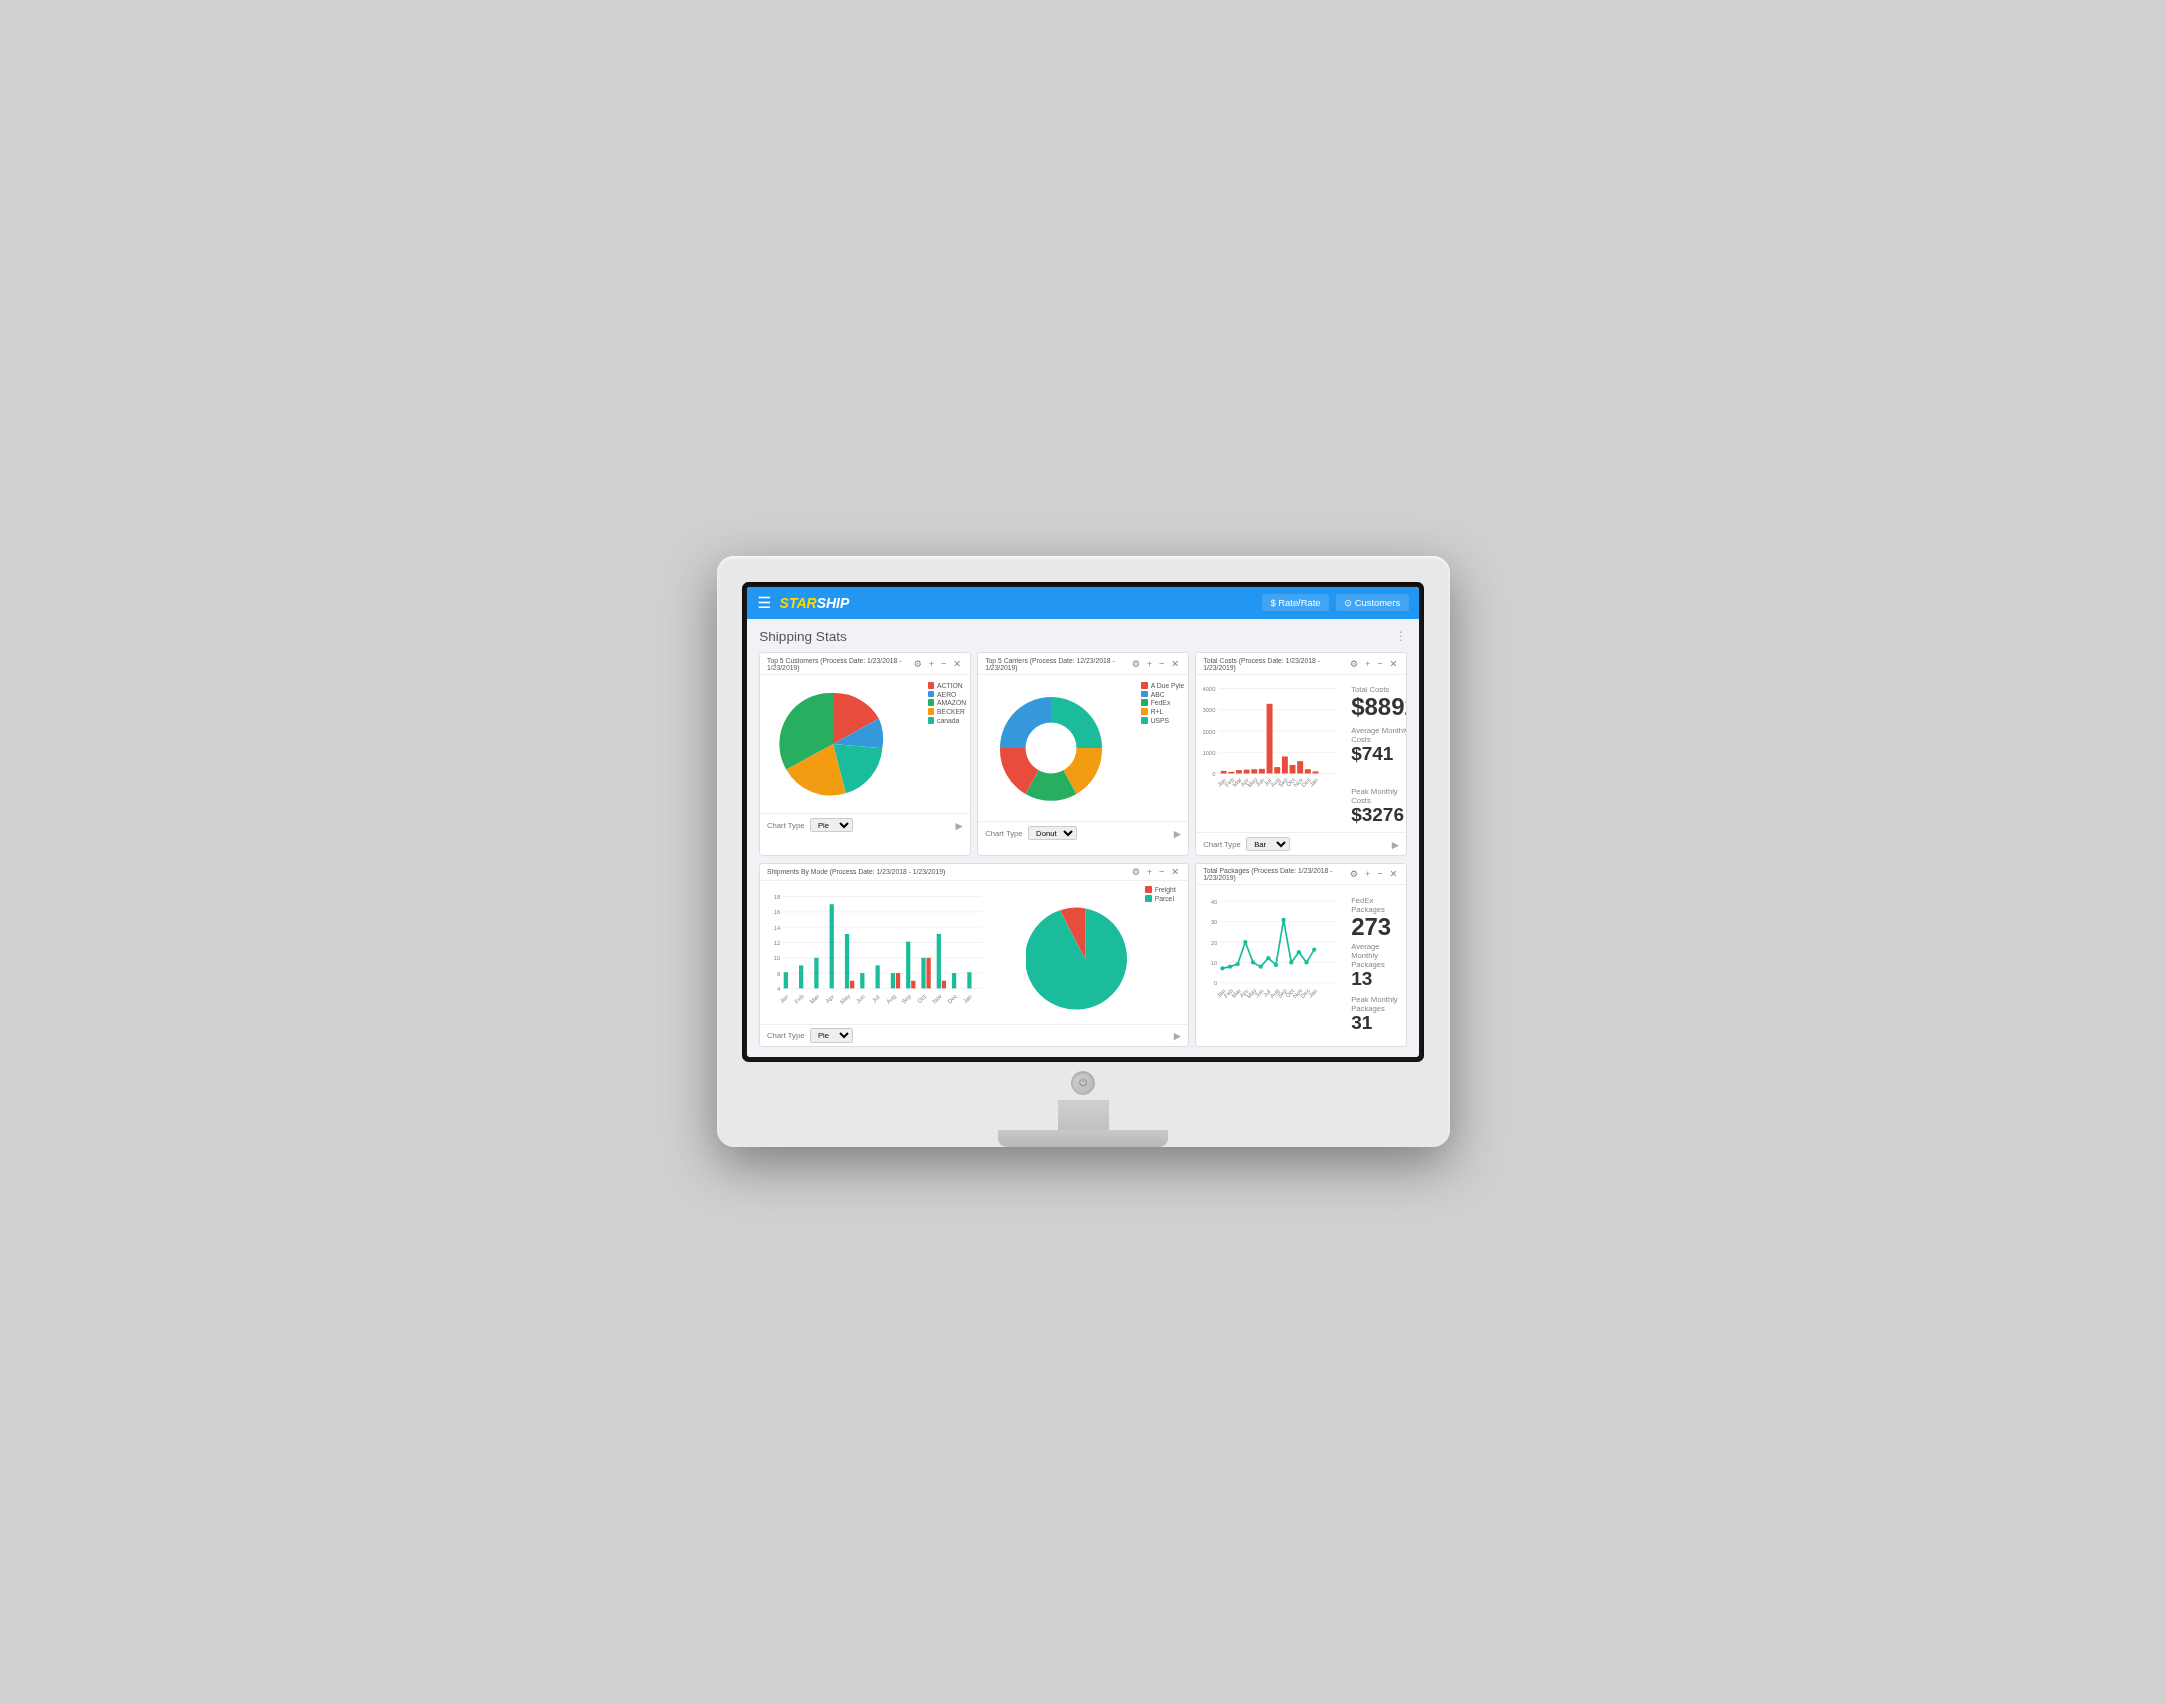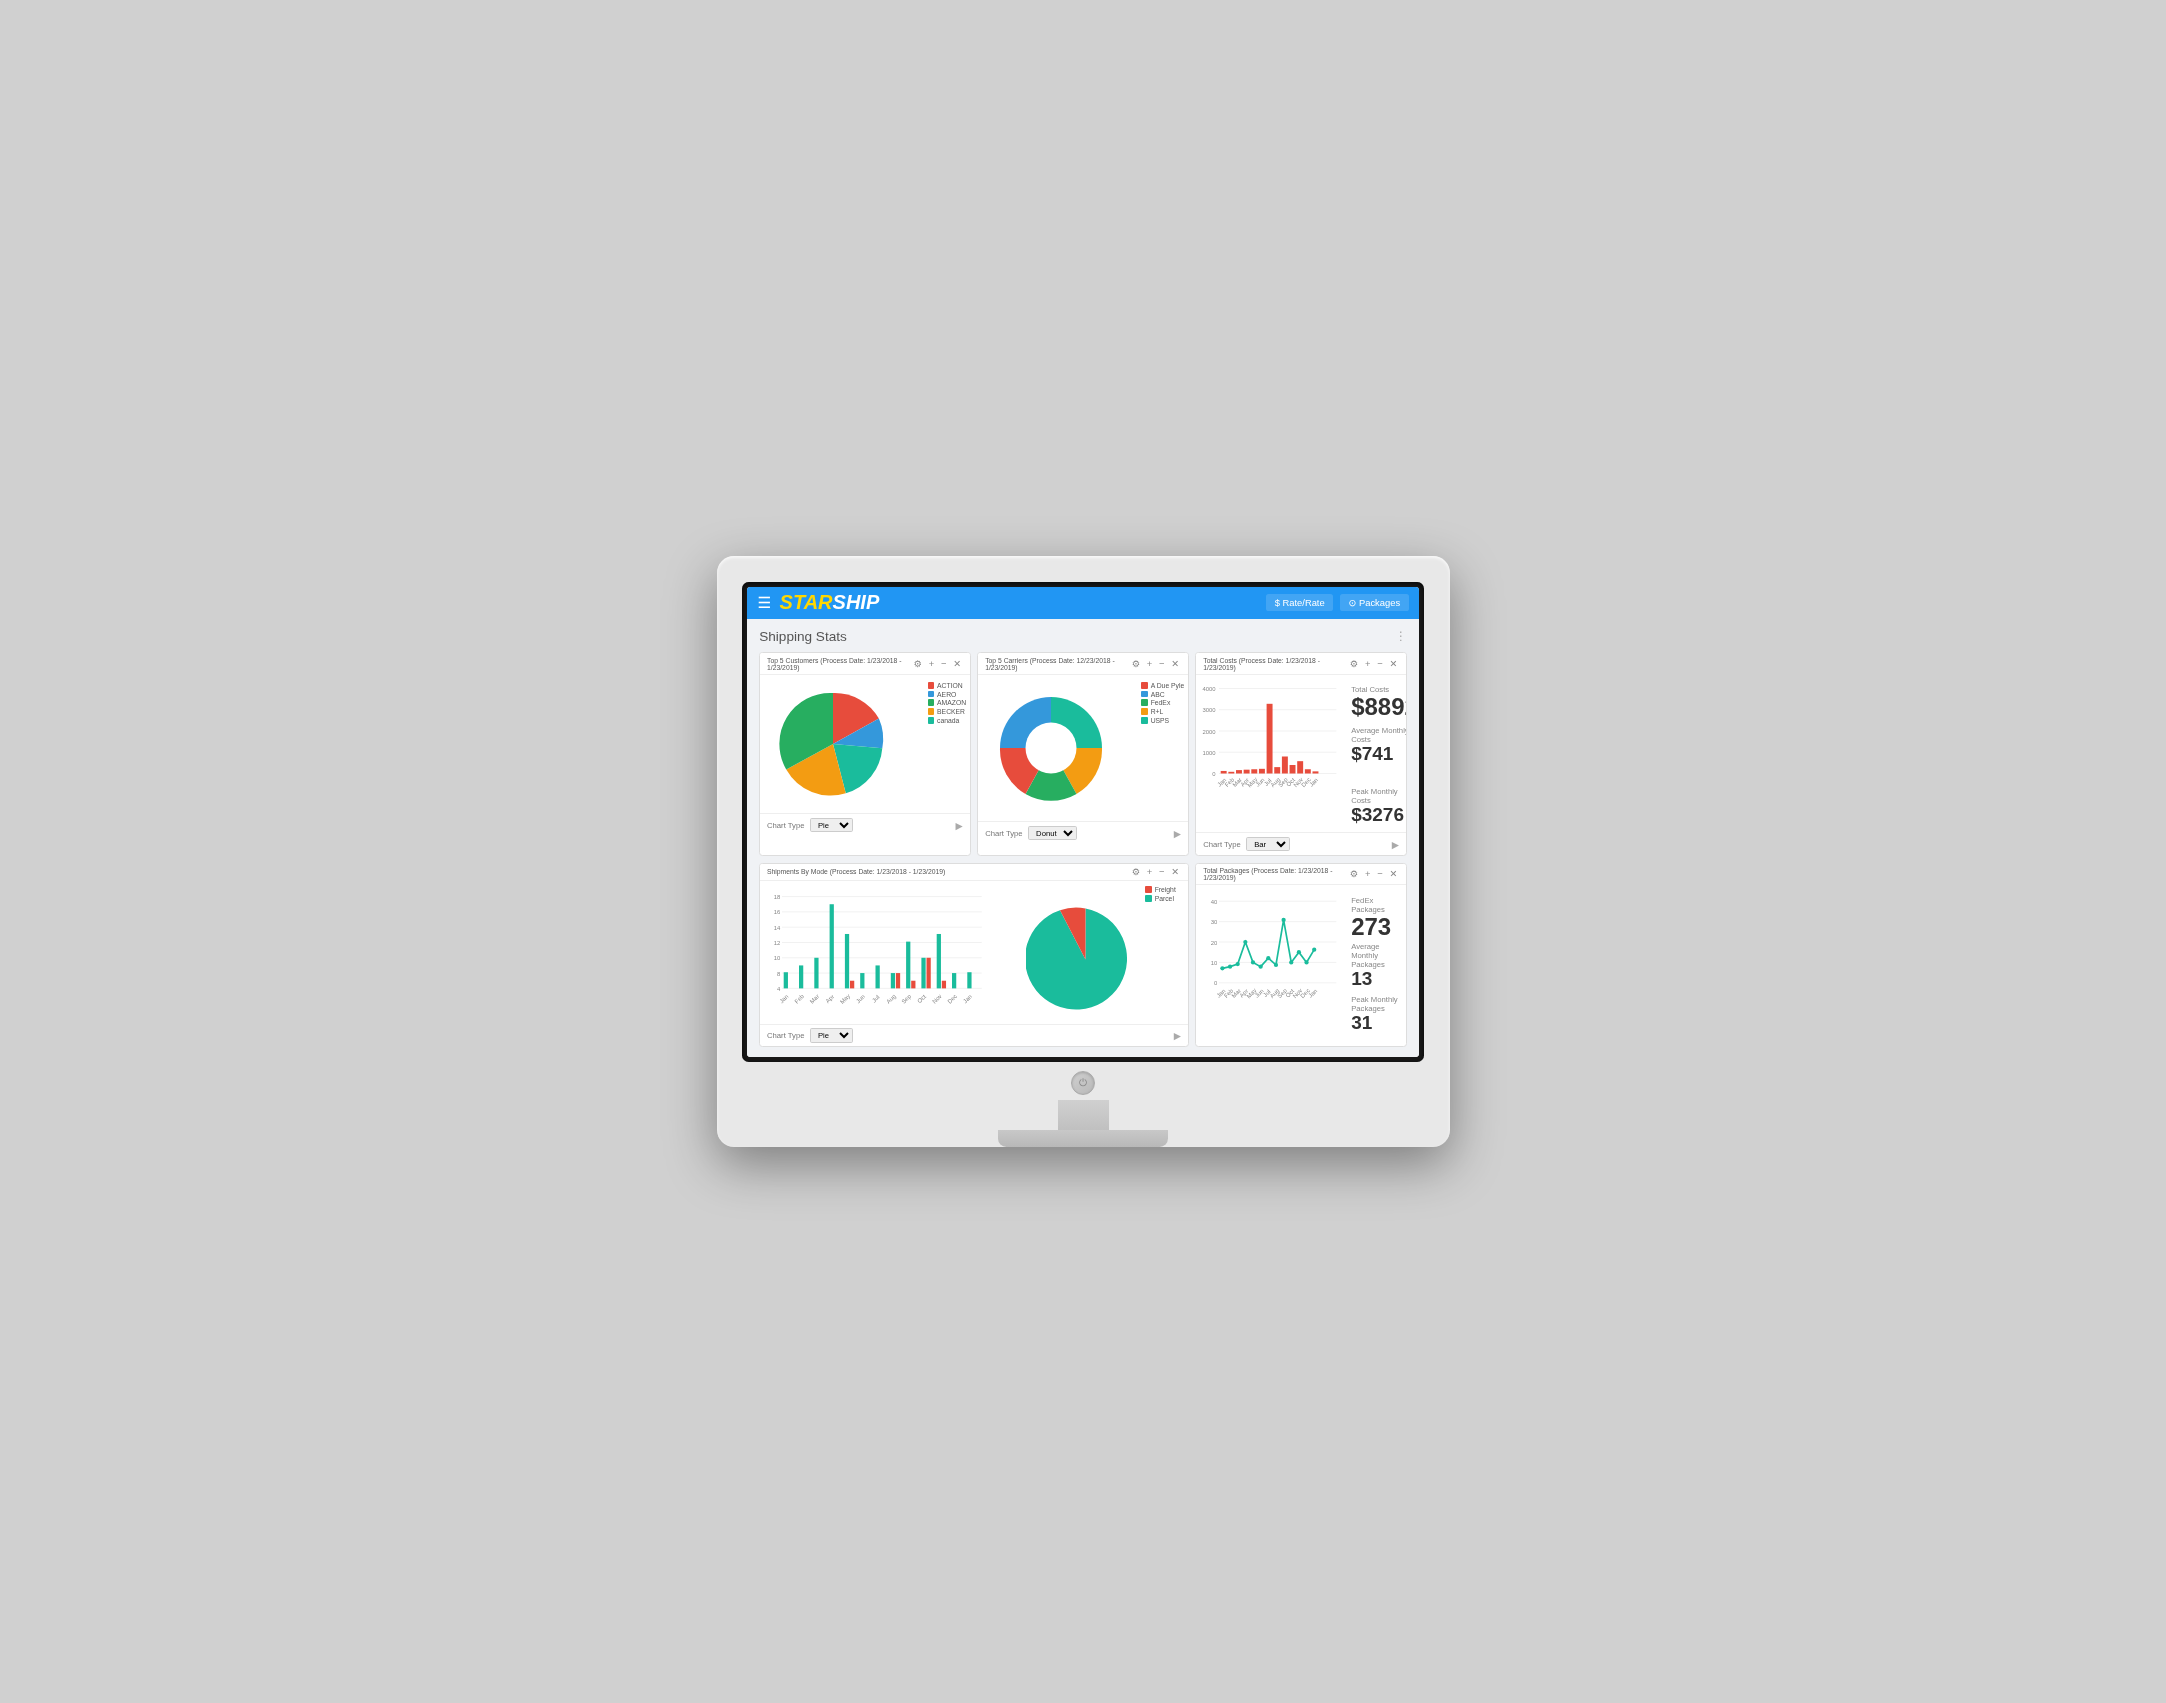--- a/index.html
+++ b/index.html
@@ -50,21 +50,21 @@
       gap: 8.5px;
     }
 
     .hamburger-icon {
       color: white;
       font-size: 15.3px;
       cursor: pointer;
     }
 
     .logo {
-      font-size: 20px;
+      font-size: 14px;
       font-weight: 900;
       font-style: italic;
     }
 
     .logo-star { color: #FFD700; }
     .logo-ship { color: white; }
 
     .navbar-right {
       display: flex;
       align-items: center;
@@ -282,21 +282,21 @@
 
       <div class="navbar">
         <div class="navbar-left">
           <span class="hamburger-icon">☰</span>
           <div class="logo">
             <span class="logo-star">STAR</span><span class="logo-ship">SHIP</span>
           </div>
         </div>
         <div class="navbar-right">
           <button class="nav-btn">$ Rate/Rate</button>
-          <button class="nav-btn">⊙ Packages</button>
+          <button class="nav-btn">⊙ Customers</button>
         </div>
       </div>
 
       <div class="main-content">
         <div class="page-title">
           <span>Shipping Stats</span>
           <span style="font-size:12px;color:#aaa;">⋮</span>
         </div>
 
         <div class="dashboard-grid">

